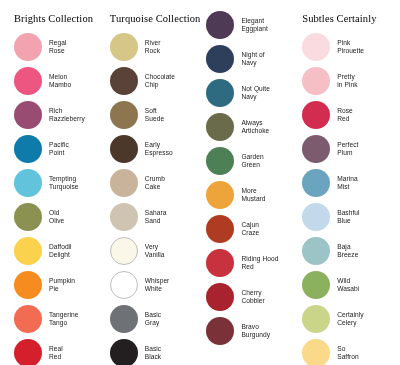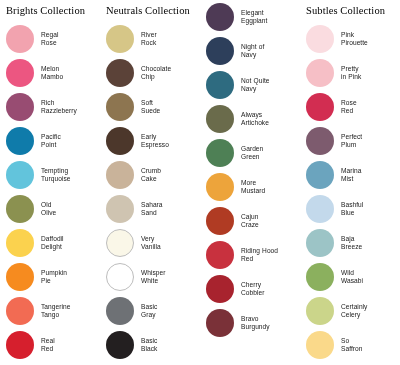--- a/index.html
+++ b/index.html
@@ -14,21 +14,21 @@
     font-family: "Liberation Sans", sans-serif;
     color: #1a1a1a;
   }
   .sheet {
     width: 400px;
     height: 365px;
     position: relative;
     background: #ffffff;
     display: flex;
     box-sizing: border-box;
-    padding: 0;
+    padding: 8px;
   }
   .column {
     width: 100px;
     box-sizing: border-box;
     display: flex;
     flex-direction: column;
   }
   .col-header {
     font-family: "Liberation Serif", serif;
     font-size: 10.5px;
@@ -117,21 +117,21 @@
           <div class="chip" style="background-color: rgb(242, 107, 83);"></div>
           <div class="chip-label"><span>Tangerine</span><span class="l2">Tango</span></div>
         </div>
         <div class="swatch-row">
           <div class="chip" style="background-color: rgb(214, 31, 45);"></div>
           <div class="chip-label"><span>Real</span><span class="l2">Red</span></div>
         </div>
       </div>
     </div>
     <div class="column">
-      <div class="col-header">Neutrals Collection</div>
+      <div class="col-header">Turquoise Collection</div>
       <div class="swatch-list">
         <div class="swatch-row">
           <div class="chip" style="background-color: rgb(214, 198, 135);"></div>
           <div class="chip-label"><span>River</span><span class="l2">Rock</span></div>
         </div>
         <div class="swatch-row">
           <div class="chip" style="background-color: rgb(91, 66, 56);"></div>
           <div class="chip-label"><span>Chocolate</span><span class="l2">Chip</span></div>
         </div>
         <div class="swatch-row">
@@ -206,21 +206,21 @@
           <div class="chip" style="background-color: rgb(168, 35, 46);"></div>
           <div class="chip-label"><span>Cherry</span><span class="l2">Cobbler</span></div>
         </div>
         <div class="swatch-row">
           <div class="chip" style="background-color: rgb(122, 49, 56);"></div>
           <div class="chip-label"><span>Bravo</span><span class="l2">Burgundy</span></div>
         </div>
       </div>
     </div>
     <div class="column">
-      <div class="col-header">Subtles Collection</div>
+      <div class="col-header">Subtles Certainly</div>
       <div class="swatch-list">
         <div class="swatch-row">
           <div class="chip" style="background-color: rgb(250, 220, 224);"></div>
           <div class="chip-label"><span>Pink</span><span class="l2">Pirouette</span></div>
         </div>
         <div class="swatch-row">
           <div class="chip" style="background-color: rgb(246, 191, 198);"></div>
           <div class="chip-label"><span>Pretty</span><span class="l2">in Pink</span></div>
         </div>
         <div class="swatch-row">

